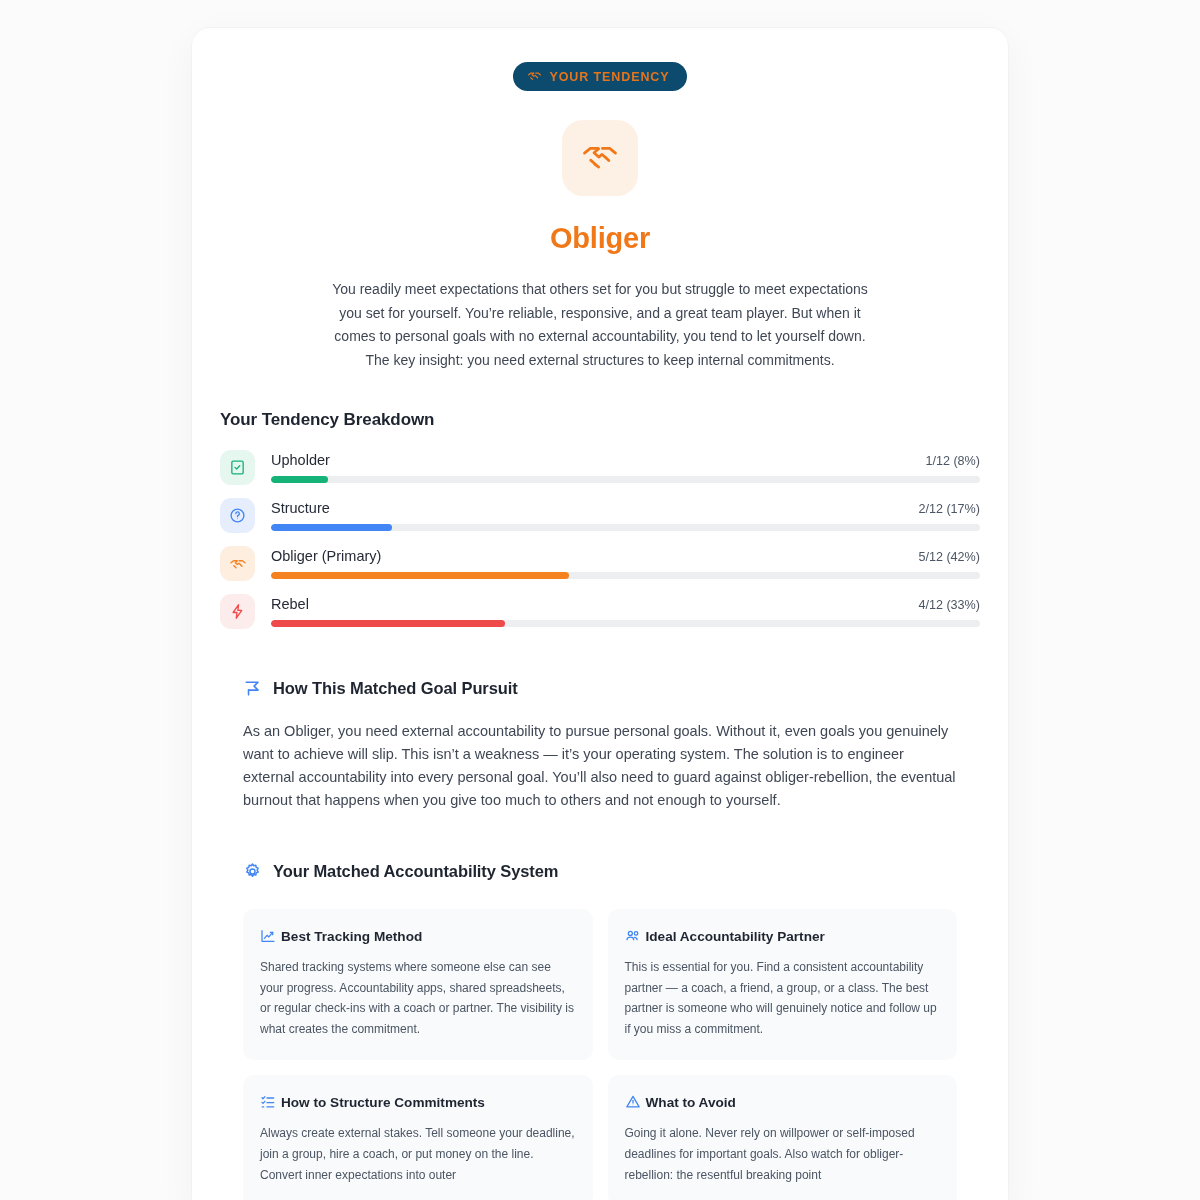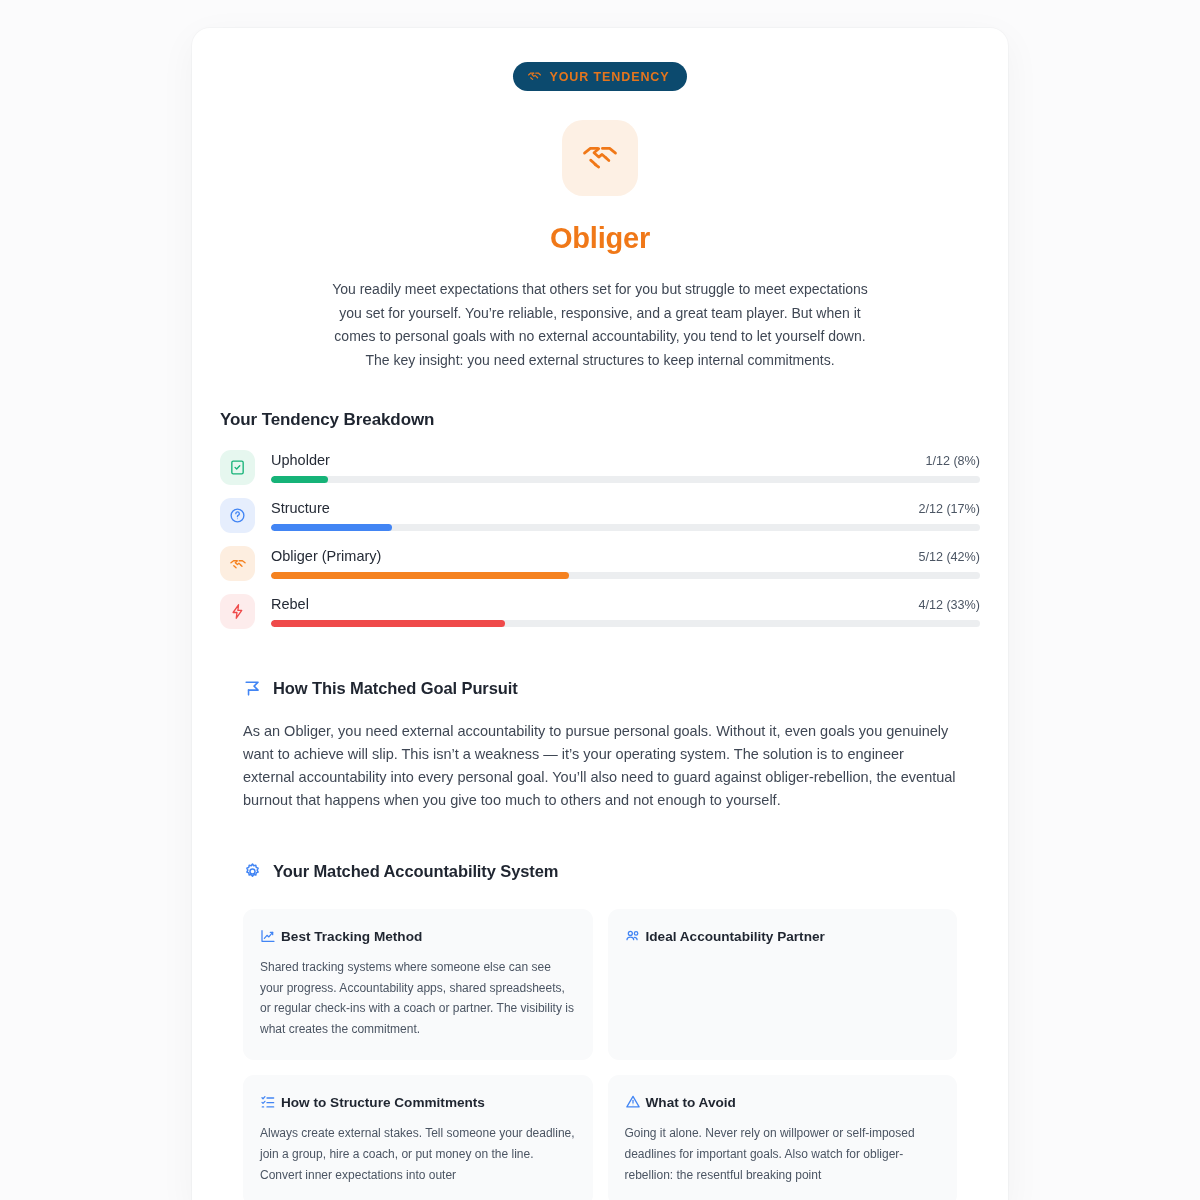--- a/index.html
+++ b/index.html
@@ -361,20 +361,21 @@
           <span class="card-ico">
             <svg viewBox="0 0 24 24" width="16" height="16" fill="none" stroke="#4285f4" stroke-width="1.9" stroke-linecap="round" stroke-linejoin="round">
               <circle cx="8" cy="8.2" r="3"></circle>
               <circle cx="16.6" cy="8.2" r="2.6"></circle>
               <path d="M3 17.6c0-2.6 2.2-4 5-4s5 1.4 5 4"></path>
               <path d="M14.2 14.1c2.3.2 3.9 1.6 3.9 3.5"></path>
             </svg>
           </span>
           <span class="sys-card-title">Ideal Accountability Partner</span>
         </div>
+        <div class="sys-card-body">This is essential for you. Find a consistent accountability partner — a coach, a friend, a group, or a class. The best partner is someone who will genuinely notice and follow up if you miss a commitment.</div>
       </div>
 
       <div class="sys-card">
         <div class="sys-card-head">
           <span class="card-ico">
             <svg viewBox="0 0 24 24" width="16" height="16" fill="none" stroke="#4285f4" stroke-width="1.9" stroke-linecap="round" stroke-linejoin="round">
               <path d="M3 5.6l1.5 1.5L7.4 4"></path>
               <path d="M3 12.6l1.5 1.5L7.4 11"></path>
               <path d="M3.4 19.4h2"></path>
               <path d="M10.5 6h10"></path>

